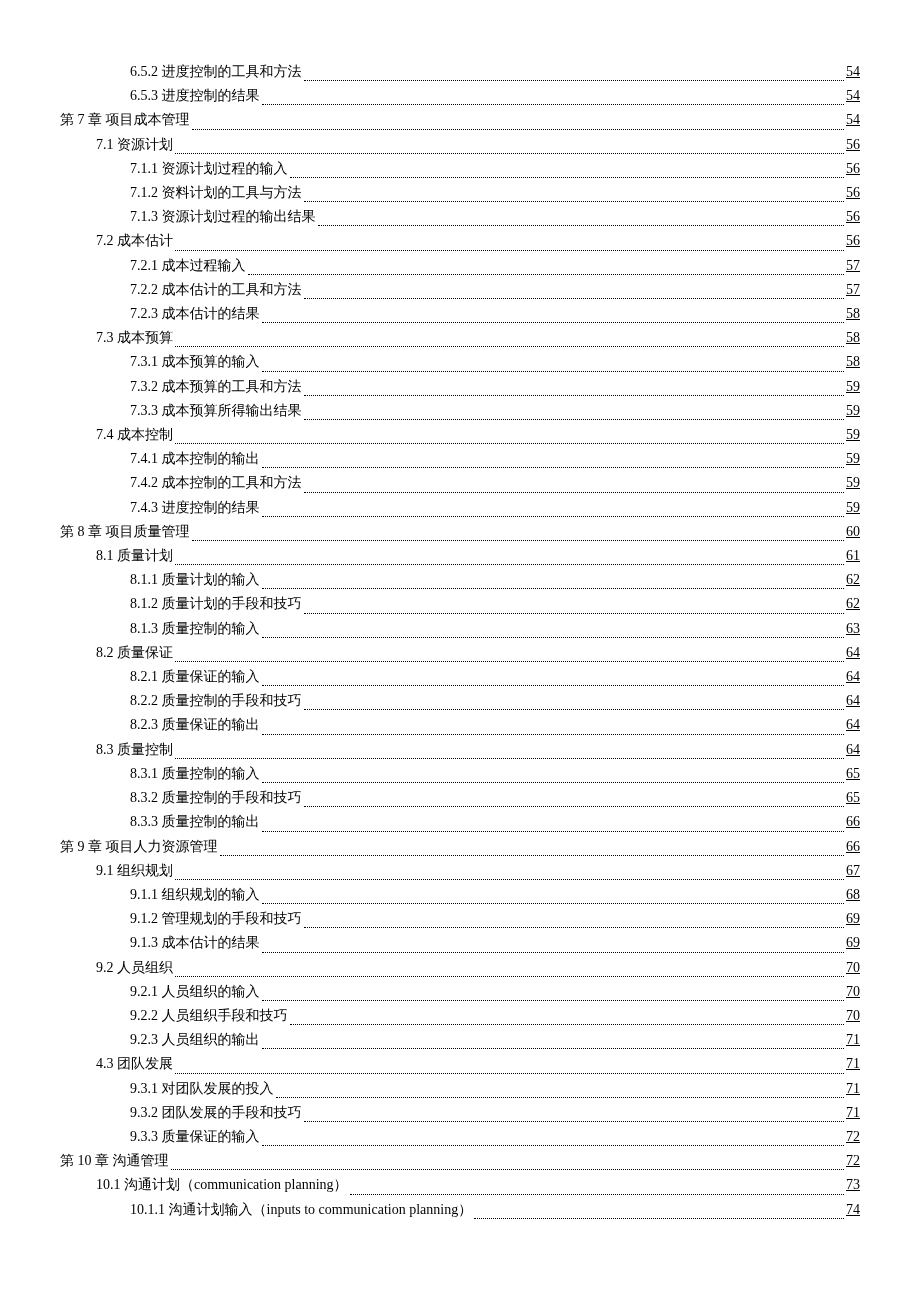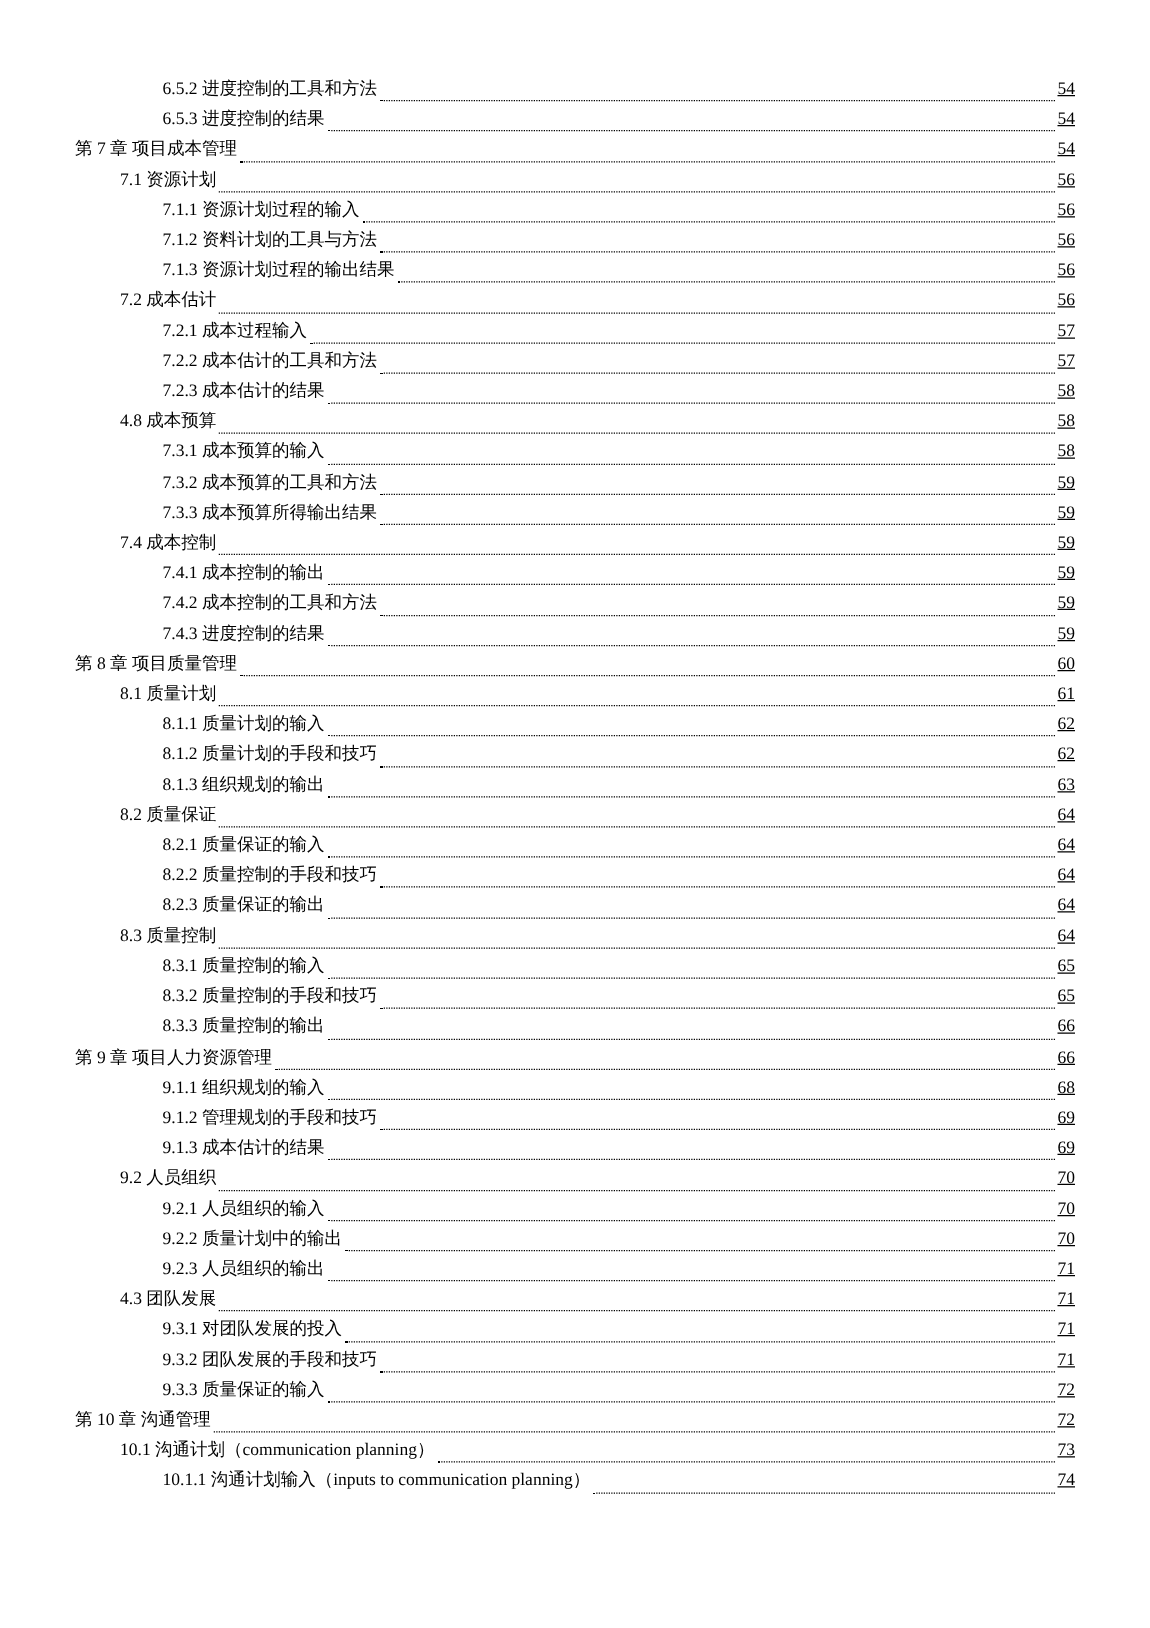--- a/index.html
+++ b/index.html
@@ -92,21 +92,21 @@
       <span class="toc-label">7.2.2 成本估计的工具和方法</span>
       <span class="toc-dots"></span>
       <span class="toc-page">57</span>
     </div>
     <div class="toc-entry indent-2">
       <span class="toc-label">7.2.3  成本估计的结果</span>
       <span class="toc-dots"></span>
       <span class="toc-page">58</span>
     </div>
     <div class="toc-entry indent-1">
-      <span class="toc-label">4.8 成本预算</span>
+      <span class="toc-label">7.3 成本预算</span>
       <span class="toc-dots"></span>
       <span class="toc-page">58</span>
     </div>
     <div class="toc-entry indent-2">
       <span class="toc-label">7.3.1  成本预算的输入</span>
       <span class="toc-dots"></span>
       <span class="toc-page">58</span>
     </div>
     <div class="toc-entry indent-2">
       <span class="toc-label">7.3.2  成本预算的工具和方法</span>
@@ -152,21 +152,21 @@
       <span class="toc-label">8.1.1  质量计划的输入</span>
       <span class="toc-dots"></span>
       <span class="toc-page">62</span>
     </div>
     <div class="toc-entry indent-2">
       <span class="toc-label">8.1.2 质量计划的手段和技巧</span>
       <span class="toc-dots"></span>
       <span class="toc-page">62</span>
     </div>
     <div class="toc-entry indent-2">
-      <span class="toc-label">8.1.3 组织规划的输出</span>
+      <span class="toc-label">8.1.3 质量控制的输入</span>
       <span class="toc-dots"></span>
       <span class="toc-page">63</span>
     </div>
     <div class="toc-entry indent-1">
       <span class="toc-label">8.2 质量保证</span>
       <span class="toc-dots"></span>
       <span class="toc-page">64</span>
     </div>
     <div class="toc-entry indent-2">
       <span class="toc-label">8.2.1 质量保证的输入</span>
@@ -201,20 +201,25 @@
     <div class="toc-entry indent-2">
       <span class="toc-label">8.3.3 质量控制的输出</span>
       <span class="toc-dots"></span>
       <span class="toc-page">66</span>
     </div>
     <div class="toc-entry indent-0">
       <span class="toc-label">第 9 章  项目人力资源管理</span>
       <span class="toc-dots"></span>
       <span class="toc-page">66</span>
     </div>
+    <div class="toc-entry indent-1">
+      <span class="toc-label">9.1 组织规划</span>
+      <span class="toc-dots"></span>
+      <span class="toc-page">67</span>
+    </div>
     <div class="toc-entry indent-2">
       <span class="toc-label">9.1.1 组织规划的输入</span>
       <span class="toc-dots"></span>
       <span class="toc-page">68</span>
     </div>
     <div class="toc-entry indent-2">
       <span class="toc-label">9.1.2 管理规划的手段和技巧</span>
       <span class="toc-dots"></span>
       <span class="toc-page">69</span>
     </div>
@@ -227,21 +232,21 @@
       <span class="toc-label">9.2 人员组织</span>
       <span class="toc-dots"></span>
       <span class="toc-page">70</span>
     </div>
     <div class="toc-entry indent-2">
       <span class="toc-label">9.2.1 人员组织的输入</span>
       <span class="toc-dots"></span>
       <span class="toc-page">70</span>
     </div>
     <div class="toc-entry indent-2">
-      <span class="toc-label">9.2.2 质量计划中的输出</span>
+      <span class="toc-label">9.2.2 人员组织手段和技巧</span>
       <span class="toc-dots"></span>
       <span class="toc-page">70</span>
     </div>
     <div class="toc-entry indent-2">
       <span class="toc-label">9.2.3 人员组织的输出</span>
       <span class="toc-dots"></span>
       <span class="toc-page">71</span>
     </div>
     <div class="toc-entry indent-1">
       <span class="toc-label">4.3 团队发展</span>

